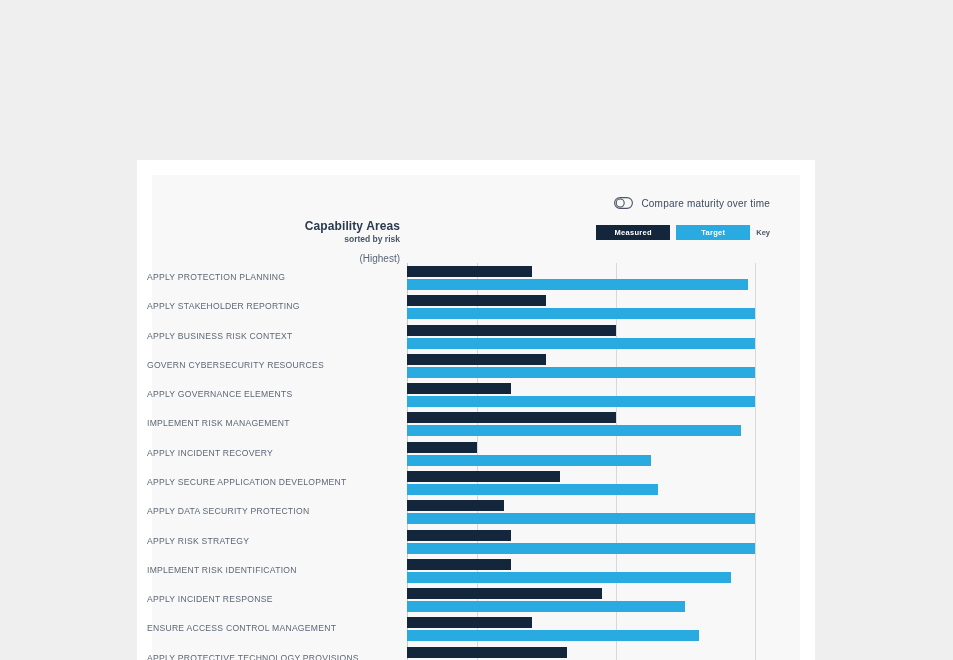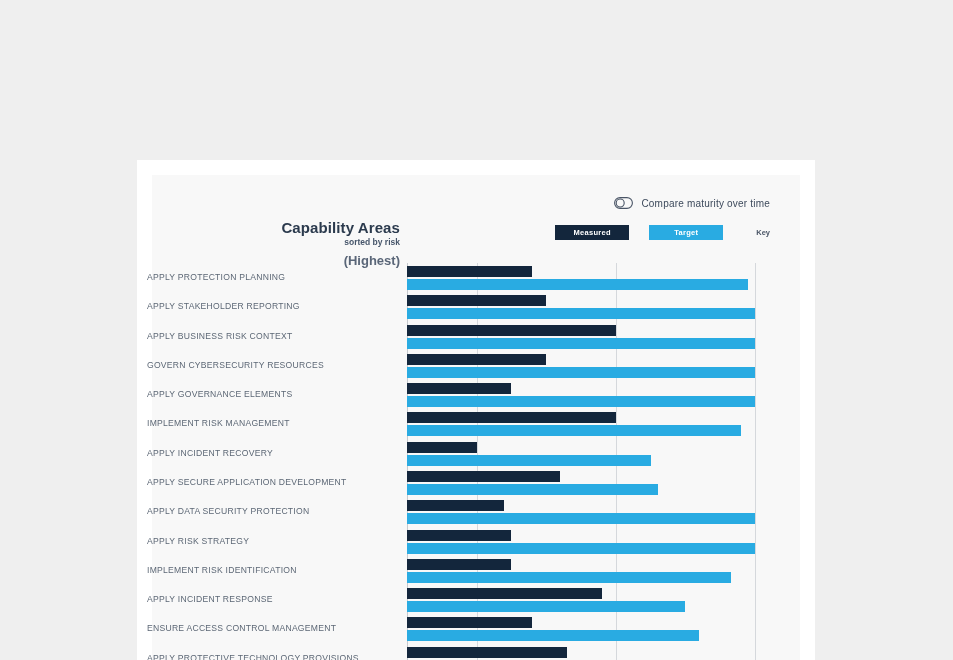--- a/index.html
+++ b/index.html
@@ -33,47 +33,47 @@
   #toggle-label {
     font-size: 10px; color: #3d4a5c; letter-spacing: .2px;
   }
   
   #title-block {
     position: absolute;
     left: 0; top: 44px; width: 248px;
     text-align: right;
   }
   #chart-title {
-    font-size: 15px; font-weight: bold; color: #2b3a4d; letter-spacing: .1px;
+    font-size: 12px; font-weight: bold; color: #2b3a4d; letter-spacing: .1px;
   }
   #chart-subtitle {
     font-size: 8.5px; font-weight: bold; color: #47566b; margin-top: 1px;
   }
   #axis-top-label {
     position: absolute; left: 0; top: 78px; width: 248px;
     text-align: right;
-    font-size: 13px; font-weight: bold; color: #5a6678;
+    font-size: 10px; font-weight: normal; color: #5a6678;
   }
   
   #legend {
     position: absolute; right: 30px; top: 50px;
-    display: flex; align-items: center; gap: 20px;
+    display: flex; align-items: center; gap: 6px;
   }
   .legend-chip {
     width: 74px; height: 15px;
     display: flex; align-items: center; justify-content: center;
     font-size: 7.5px; font-weight: bold; color: #ffffff;
     letter-spacing: .3px;
     cursor: pointer;
   }
   .legend-chip.measured { background: #13263c; }
   .legend-chip.target   { background: #29abe2; }
   #legend-key {
     font-size: 7.5px; font-weight: bold; color: #4a5566;
-    margin-left: 13px;
+    margin-left: 0;
   }
   
   #plot {
     position: absolute;
     left: 255px; top: 88px;
     width: 348px; height: 410px;
   }
   .gridline {
     position: absolute; top: 0; bottom: 0;
     width: 1px; background: #d5d8dc;

